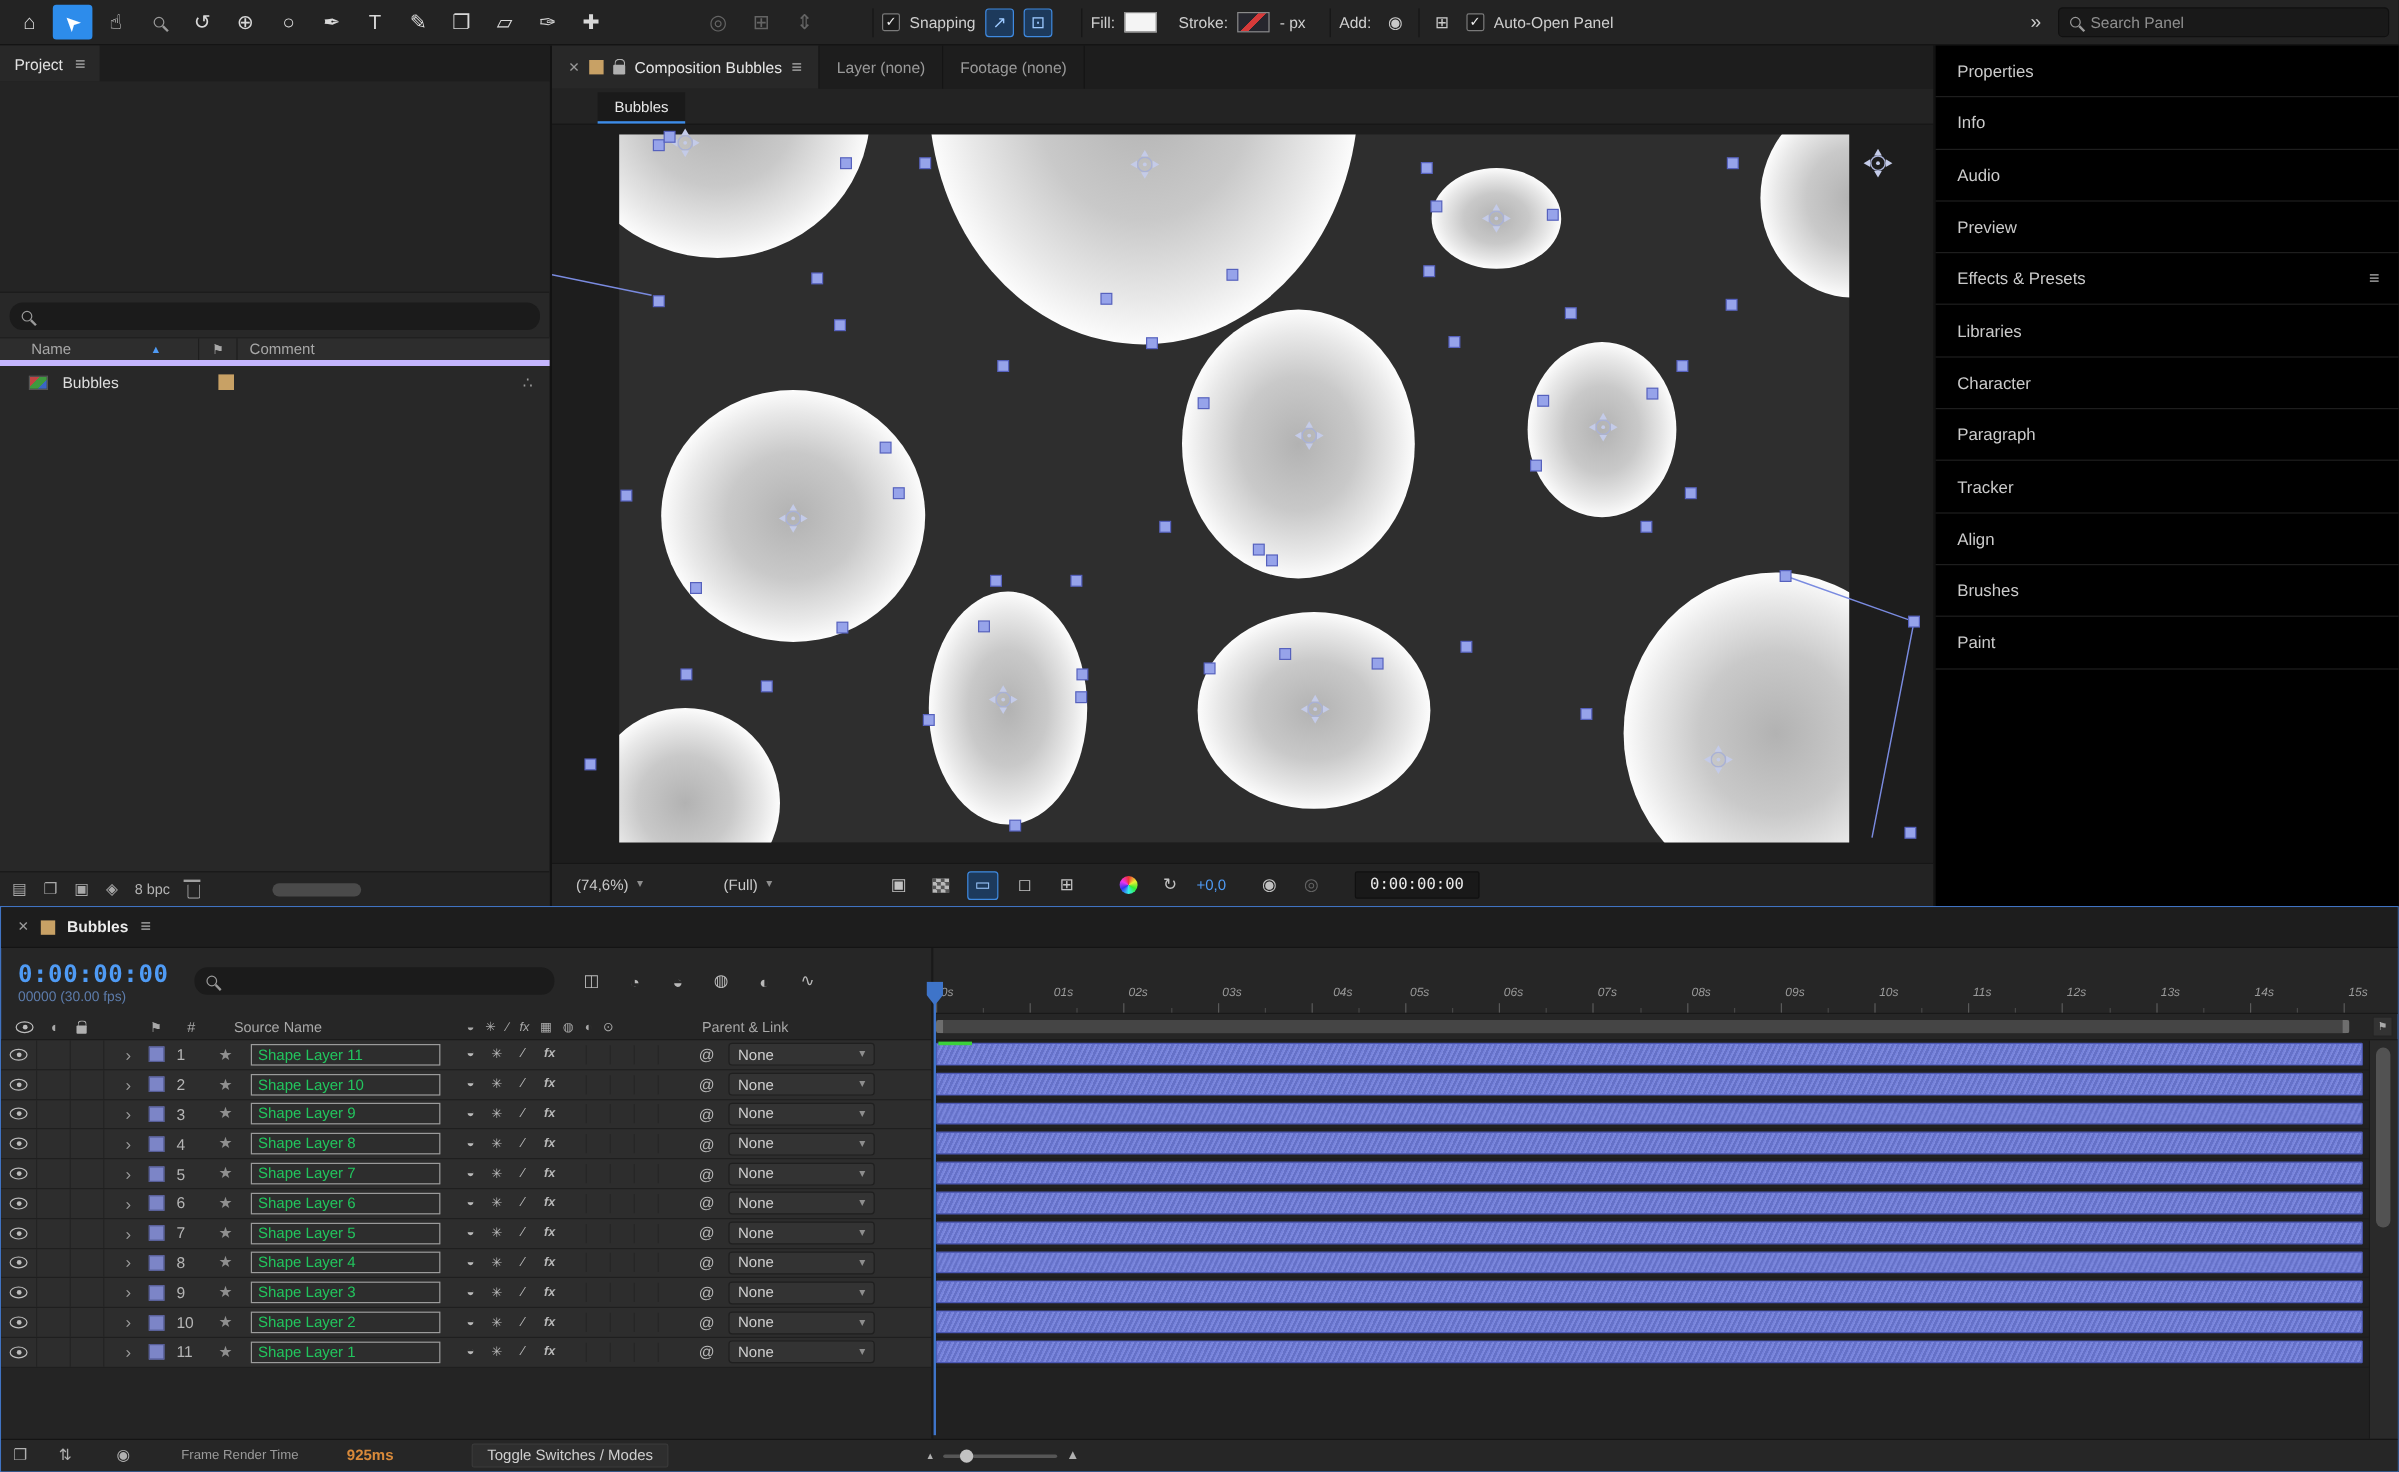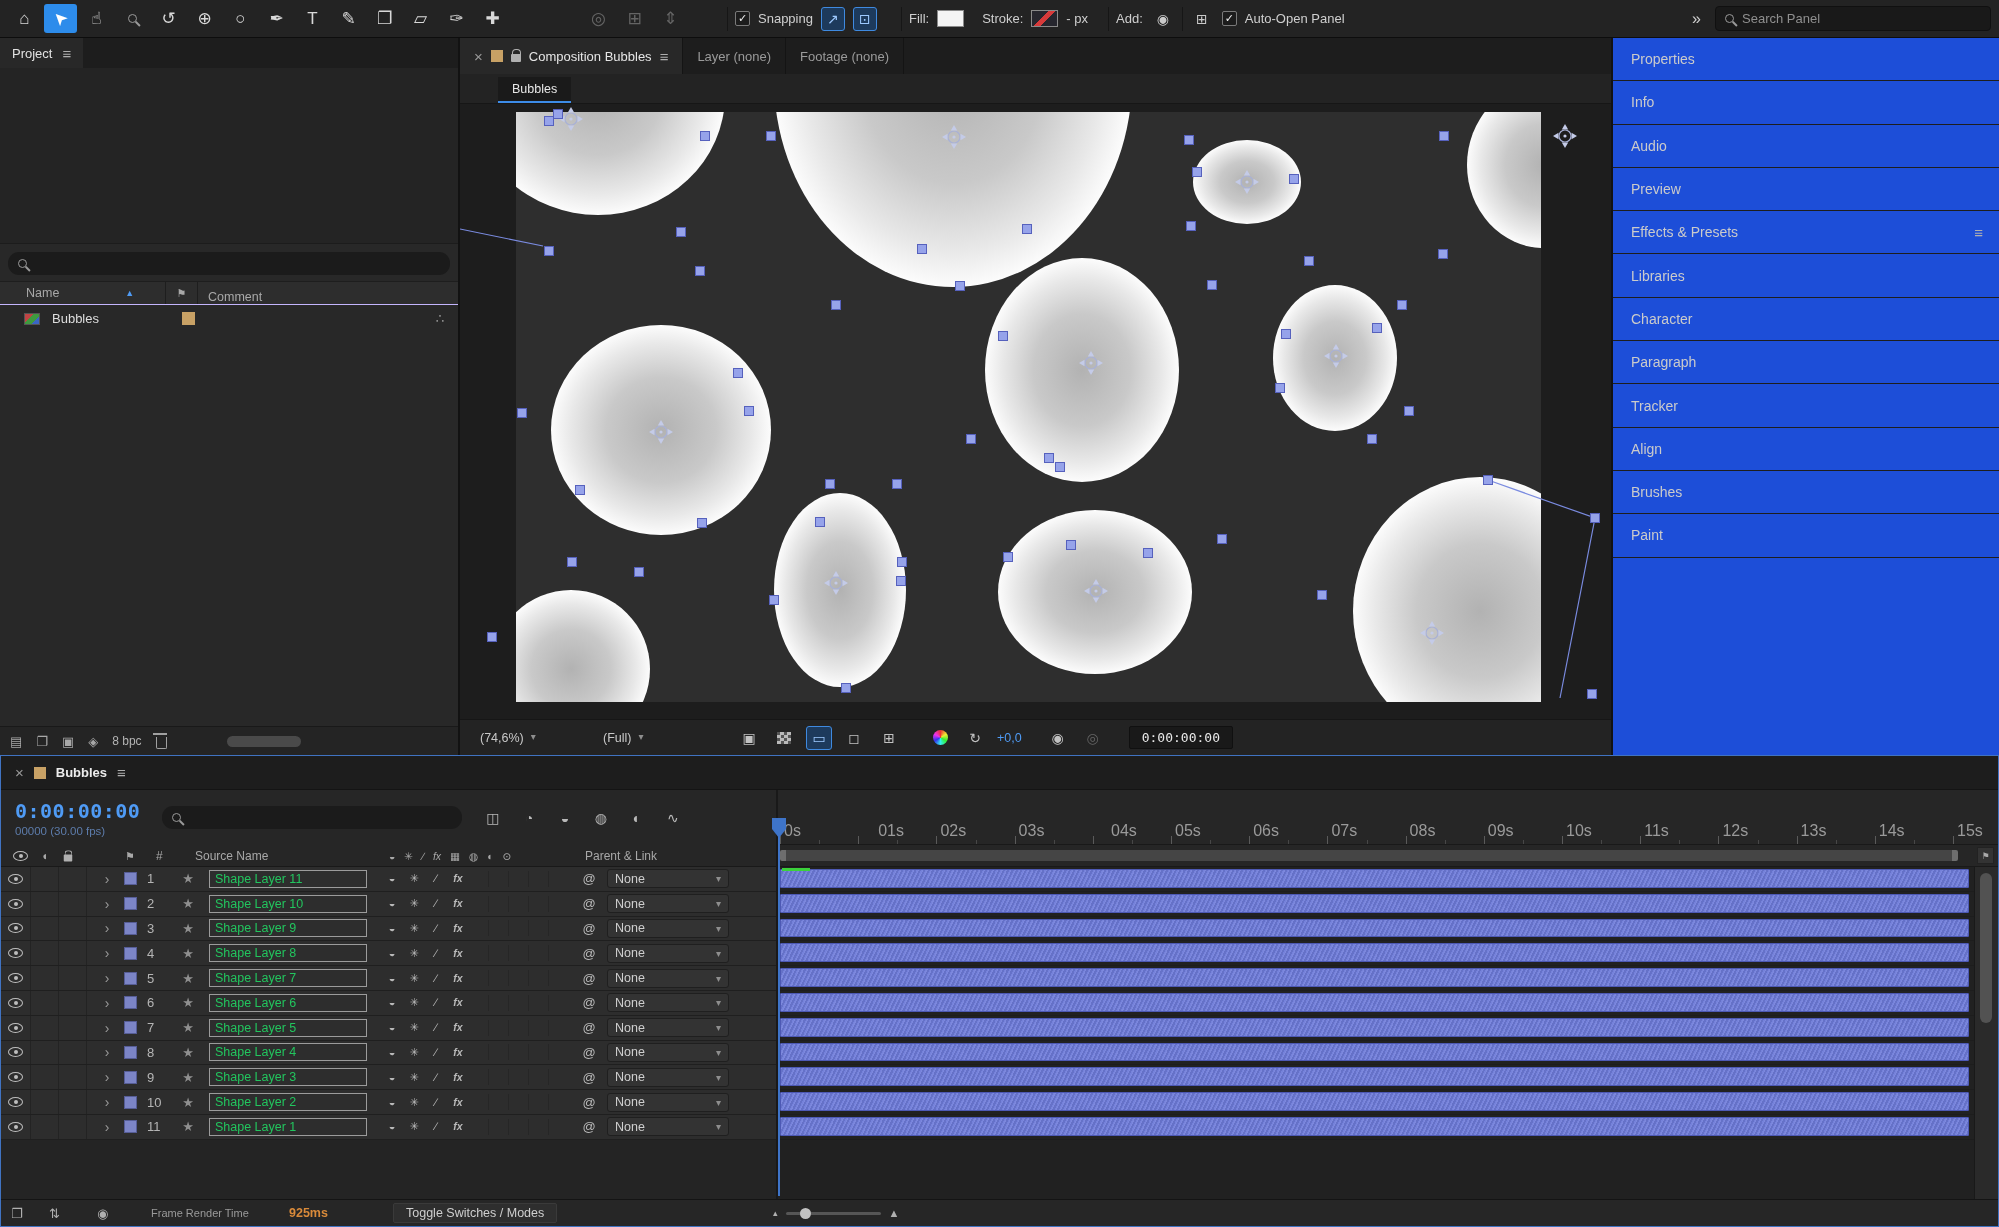--- a/index.html
+++ b/index.html
@@ -39,22 +39,22 @@
 
   
   .project { width:460px; flex:0 0 460px; background:#282828; border-right:2px solid #121212; display:flex; flex-direction:column; }
   .pp-tabbar { height:30px; background:#1d1d1d; display:flex; align-items:flex-end; }
   .pp-tab { height:30px; background:#282828; display:flex; align-items:center; gap:10px; padding:0 12px; color:#e2e2e2; }
   .menu-ic { color:#aeaeae; font-size:15px; }
   .pp-preview { height:176px; background:#242424; border-bottom:1px solid #1c1c1c; }
   .pp-searchrow { padding:8px 8px 6px 8px; }
   .pp-search { height:23px; background:#1b1b1b; border-radius:11px; display:flex;
     align-items:center; padding:0 10px; gap:8px; }
-  .pp-cols { height:24px; background:#2d2d2d; border-top:1px solid #1e1e1e; border-bottom:1px solid #c4b5fd;
-    display:flex; align-items:flex-end; color:#a8a8a8; font-size:12.5px; position:relative; }
+  .pp-cols { height:24px; background:#2d2d2d; border-top:1px solid #1e1e1e; border-bottom:5px solid #c4b5fd;
+    display:flex; align-items:center; color:#a8a8a8; font-size:12.5px; position:relative; }
   .col-name { width:166px; padding-left:26px; display:flex; align-items:center; gap:8px; border-right:1px solid #1e1e1e; height:100%; }
   .col-name .sort { color:#4f9bf5; font-size:9px; margin-left:58px; }
   .col-tag { width:32px; text-align:center; border-right:1px solid #1e1e1e; height:100%; display:flex; align-items:center; justify-content:center; font-size:11px; }
   .col-comment { padding-left:10px; }
   .pp-list { flex:1; }
   .pp-row { height:27px; display:flex; align-items:center; color:#dedede; }
   .comp-thumb { width:16px; height:12px; margin-left:24px; border:1px solid #555;
     background:linear-gradient(135deg,#c04444 0 34%,#3f9a3f 34% 67%,#3b66c4 67%); }
   .pp-row .nm { margin-left:12px; width:108px; }
   .label-chip { width:13px; height:13px; display:inline-block; margin-left:22px; }
@@ -94,40 +94,40 @@
   .cbi.blue-on { background:#1d3a5c; border:1px solid #3f8ae0; color:#9dc9ff; }
   .cbi.disabled { color:#646464; }
   .icon-checker { width:14px; height:12px; background:repeating-conic-gradient(#b9b9b9 0 25%, #555 0 50%); background-size:7px 6px; }
   .icon-wheel { width:15px; height:15px; border-radius:50%;
     background:conic-gradient(#e33,#ee3,#3e3,#3ee,#33e,#e3e,#e33); }
   .exposure { color:#4f9bf5; font-size:12.5px; }
   .tc-box { margin-left:14px; background:#191919; border:1px solid #101010; color:#e8e8e8;
     font-family:"DejaVu Sans Mono",monospace; font-size:13px; padding:3px 12px; border-radius:2px; }
 
   
-  .rightpanel { width:386px; flex:0 0 386px; background:#1d4ed8; }
+  .rightpanel { width:386px; flex:0 0 386px; background:#000000; }
   .rp-row { height:43.3px; border-bottom:1px solid #1e1e1e; display:flex; align-items:center;
     padding:0 18px; color:#cbcbcb; font-size:14px; position:relative; }
   .rp-menu { position:absolute; right:16px; color:#b0b0b0; font-size:15px; }
 
   
   .timeline { height:472px; flex:0 0 472px; background:#262626; border:1px solid #4073c2;
     display:flex; flex-direction:column; position:relative; }
   .tl-tabbar { height:34px; flex:0 0 34px; background:#1d1d1d; display:flex; align-items:center; gap:10px; padding:0 14px; border-bottom:1px solid #141414; }
   .tl-tab-label { color:#ececec; font-weight:bold; }
   .tl-toprow { height:55px; flex:0 0 55px; display:flex; }
   .tl-left-top { width:777px; flex:0 0 777px; border-right:2px solid #191919; display:flex; align-items:center; padding:0 14px; }
   .tl-timecode { font-family:"DejaVu Sans Mono",monospace; font-size:20px; font-weight:bold; color:#4f9bf5; letter-spacing:0.5px; }
   .tl-frameinfo { font-size:11.5px; color:#5d7cab; margin-top:2px; }
   .tl-search { width:300px; height:23px; margin-left:22px; background:#1b1b1b; border-radius:11px;
     display:flex; align-items:center; padding:0 10px; }
   .tl-top-icons { display:flex; gap:11px; margin-left:18px; }
   .tti { width:25px; height:23px; display:inline-flex; align-items:center; justify-content:center; color:#b9b9b9; font-size:14px; }
   .tl-ruler { flex:1; position:relative; background:#262626; border-bottom:1px solid #191919; overflow:hidden; }
-  .ruler-label { position:absolute; top:32px; font-size:16px; color:#9a9a9a; }
+  .ruler-label { position:absolute; top:32px; font-size:10px; color:#9a9a9a;font-style:italic; }
   .ruler-tick { position:absolute; bottom:0; width:1px; height:8px; background:#5a5a5a; }
   .ruler-tick.minor { height:4px; background:#474747; }
   .tl-headrow { height:22px; flex:0 0 22px; display:flex; border-bottom:1px solid #191919; }
   .tl-left-head { width:777px; flex:0 0 777px; border-right:2px solid #191919; position:relative; color:#a8a8a8; font-size:12px; }
   .lh { position:absolute; top:0; height:22px; display:flex; align-items:center; }
   .lh-switches { position:absolute; top:0; height:22px; display:flex; align-items:center; gap:9px; font-size:10.5px; color:#a8a8a8; }
   .tl-workarea { flex:1; position:relative; }
   .wa-bar { position:absolute; left:2px; right:40px; top:5px; height:11px; background:#454545;
     border-left:6px solid #6e6e6e; border-right:6px solid #6e6e6e; border-radius:2px; }
   .marker-bin { position:absolute; right:4px; top:2px; width:17px; height:17px; background:#333;

